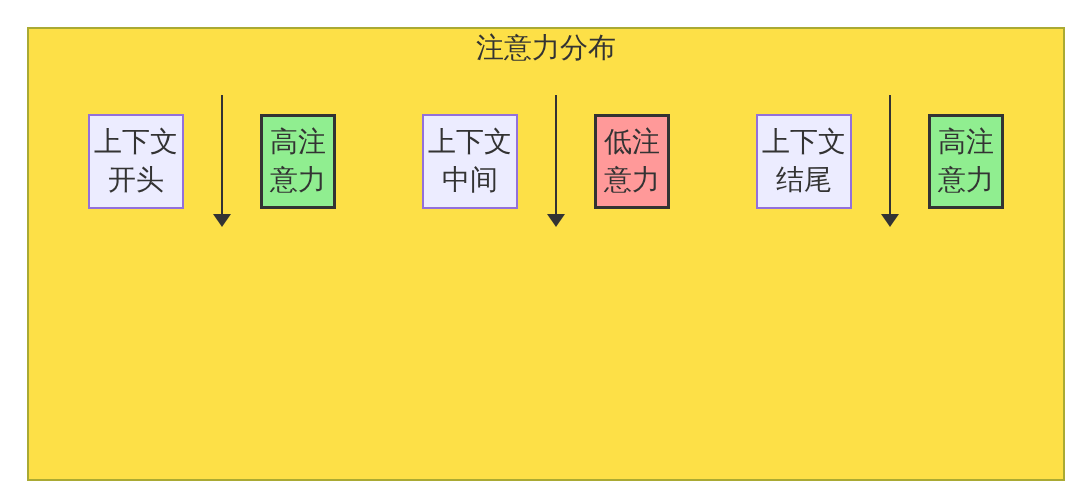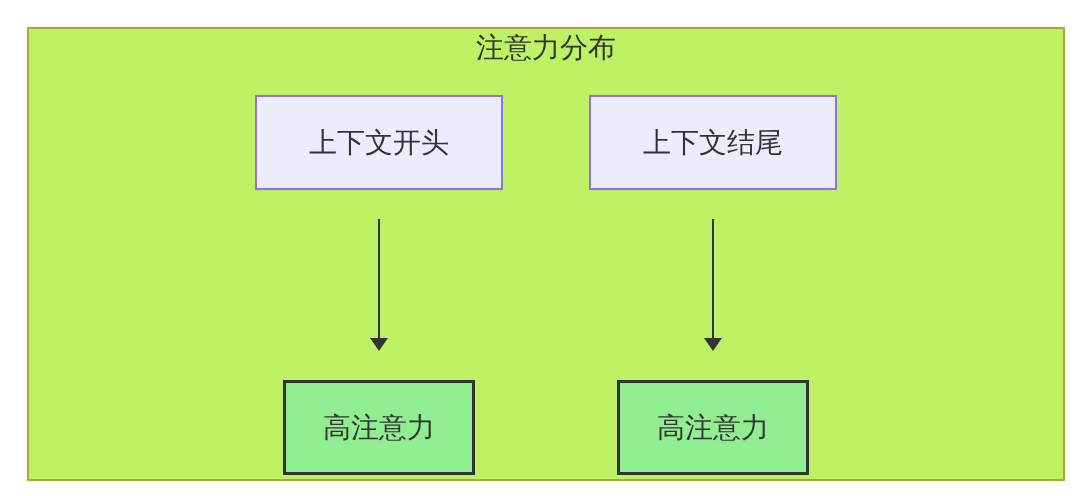--- a/index.html
+++ b/index.html
@@ -39,21 +39,21 @@
     top: 66px;
     left: 0;
     width: 100%;
     display: flex;
     justify-content: center;
     gap: 86px;
   }
   .column {
     width: 248px;
     display: flex;
-    flex-direction: column;
+    flex-direction: row;
     align-items: center;
     gap: 29px;
   }
   .node {
     display: flex;
     align-items: center;
     justify-content: center;
     font-size: 28px;
     box-sizing: border-box;
     text-align: center;
@@ -84,39 +84,51 @@
     border-left: 9px solid transparent;
     border-right: 9px solid transparent;
     border-top: 13px solid;
   }
 </style>
 </head>
 <body>
 
 <div class="canvas" style="background-color: rgb(255, 255, 255);">
 
-  <div class="cluster" style="background-color: #bef264; border-color: rgb(170, 170, 51); color: rgb(51, 51, 51); padding-left: 44px;">
+  <div class="cluster" style="background-color: #fde047; border-color: rgb(170, 170, 51); color: rgb(51, 51, 51); padding-left: 44px;">
 
     <div class="cluster-title" style="color: rgb(51, 51, 51);">注意力分布</div>
 
     <div class="columns">
 
       <div class="column">
         <div class="node node-source" style="background-color: rgb(236, 236, 255); border-color: rgb(147, 112, 219); color: rgb(51, 51, 51);">
           <span>上下文开头</span>
         </div>
         <div class="arrow">
           <div class="arrow-line" style="background-color: rgb(51, 51, 51);"></div>
           <div class="arrow-head" style="border-top-color: rgb(51, 51, 51);"></div>
         </div>
         <div class="node node-target" style="background-color: rgb(144, 238, 144); border-color: rgb(51, 51, 51); color: rgb(51, 51, 51);">
           <span>高注意力</span>
         </div>
       </div>
 
+      <div class="column">
+        <div class="node node-source" style="background-color: rgb(236, 236, 255); border-color: rgb(147, 112, 219); color: rgb(51, 51, 51);">
+          <span>上下文中间</span>
+        </div>
+        <div class="arrow">
+          <div class="arrow-line" style="background-color: rgb(51, 51, 51);"></div>
+          <div class="arrow-head" style="border-top-color: rgb(51, 51, 51);"></div>
+        </div>
+        <div class="node node-target" style="background-color: rgb(255, 153, 153); border-color: rgb(51, 51, 51); color: rgb(51, 51, 51);">
+          <span>低注意力</span>
+        </div>
+      </div>
 
       <div class="column">
         <div class="node node-source" style="background-color: rgb(236, 236, 255); border-color: rgb(147, 112, 219); color: rgb(51, 51, 51); text-align: center;">
           <span>上下文结尾</span>
         </div>
         <div class="arrow">
           <div class="arrow-line" style="background-color: rgb(51, 51, 51);"></div>
           <div class="arrow-head" style="border-top-color: rgb(51, 51, 51);"></div>
         </div>
         <div class="node node-target" style="background-color: rgb(144, 238, 144); border-color: rgb(51, 51, 51); color: rgb(51, 51, 51);">

